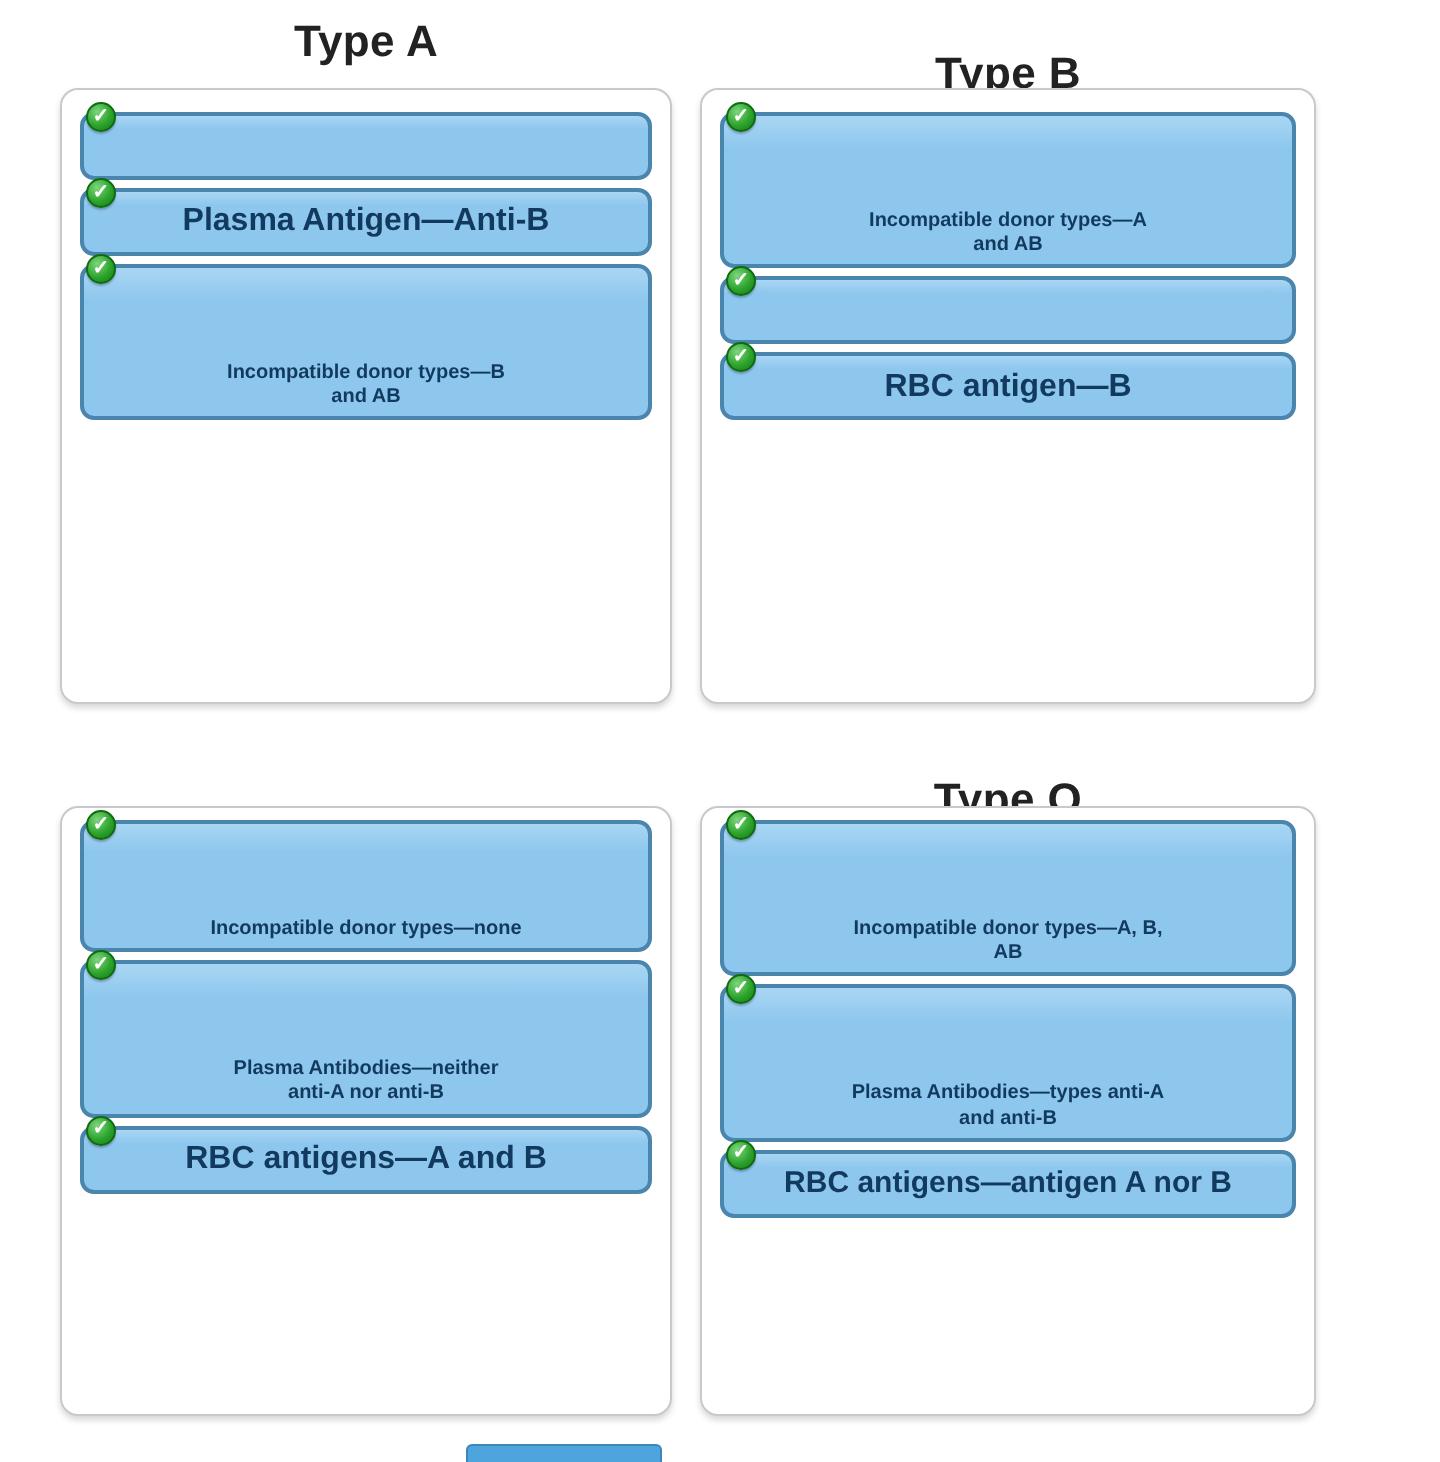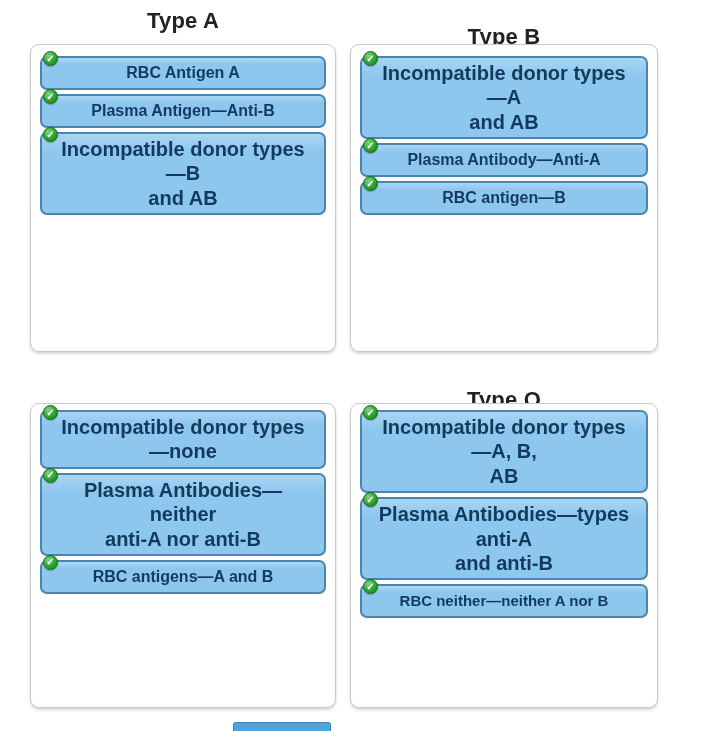--- a/index.html
+++ b/index.html
@@ -41,21 +41,21 @@
     padding:3px 12px;
     box-sizing:border-box;
     color:#123a5e;
     font-weight:bold;
     text-align:center;
     cursor:move;
   }
   .card-label{white-space:pre-line;line-height:1.22;}
   .sz-lg{font-size:16px;}
   .sz-md{font-size:15px;}
-  .sz-sm{font-size:20px;}
+  .sz-sm{font-size:10px;margin-top:44px;}
 
   .check-icon{
     position:absolute;
     top:-7px;
     left:1px;
     width:15px;
     height:15px;
     border-radius:50%;
     background:radial-gradient(circle at 35% 30%,#7ed67e 0%,#2da42d 55%,#157a15 100%);
     border:1px solid #0f6b0f;
@@ -99,42 +99,40 @@
 <body>
 
 <div class="canvas">
 
   <div class="group-title" id="title-a">Type A</div>
   <div class="group-title" id="title-b">Type B</div>
 
   <div class="dropzone row-top" id="zone-a">
     <div class="card">
       <span class="check-icon">✓</span>
-      <span class="card-label sz-lg">RBC Antigen A</span>
     </div>
     <div class="card">
       <span class="check-icon">✓</span>
       <span class="card-label sz-lg">Plasma Antigen—Anti-B</span>
     </div>
     <div class="card">
       <span class="check-icon">✓</span>
       <span class="card-label sz-sm">Incompatible donor types—B
 and AB</span>
     </div>
   </div>
 
   <div class="dropzone row-top" id="zone-b">
     <div class="card">
       <span class="check-icon">✓</span>
       <span class="card-label sz-sm">Incompatible donor types—A
 and AB</span>
     </div>
     <div class="card">
       <span class="check-icon">✓</span>
-      <span class="card-label sz-lg">Plasma Antibody—Anti-A</span>
     </div>
     <div class="card">
       <span class="check-icon">✓</span>
       <span class="card-label sz-lg">RBC antigen—B</span>
     </div>
   </div>
 
   <div class="group-title" id="title-ab">Type AB</div>
   <div class="group-title" id="title-o">Type O</div>
 
@@ -160,19 +158,19 @@
       <span class="card-label sz-sm">Incompatible donor types—A, B,
 AB</span>
     </div>
     <div class="card">
       <span class="check-icon">✓</span>
       <span class="card-label sz-sm">Plasma Antibodies—types anti-A
 and anti-B</span>
     </div>
     <div class="card">
       <span class="check-icon">✓</span>
-      <span class="card-label sz-md">RBC neither—neither A nor B</span>
+      <span class="card-label sz-md">RBC antigens—antigen A nor B</span>
     </div>
   </div>
 
   <div class="peek-bar"></div>
 
 </div>
 
 </body></html>

